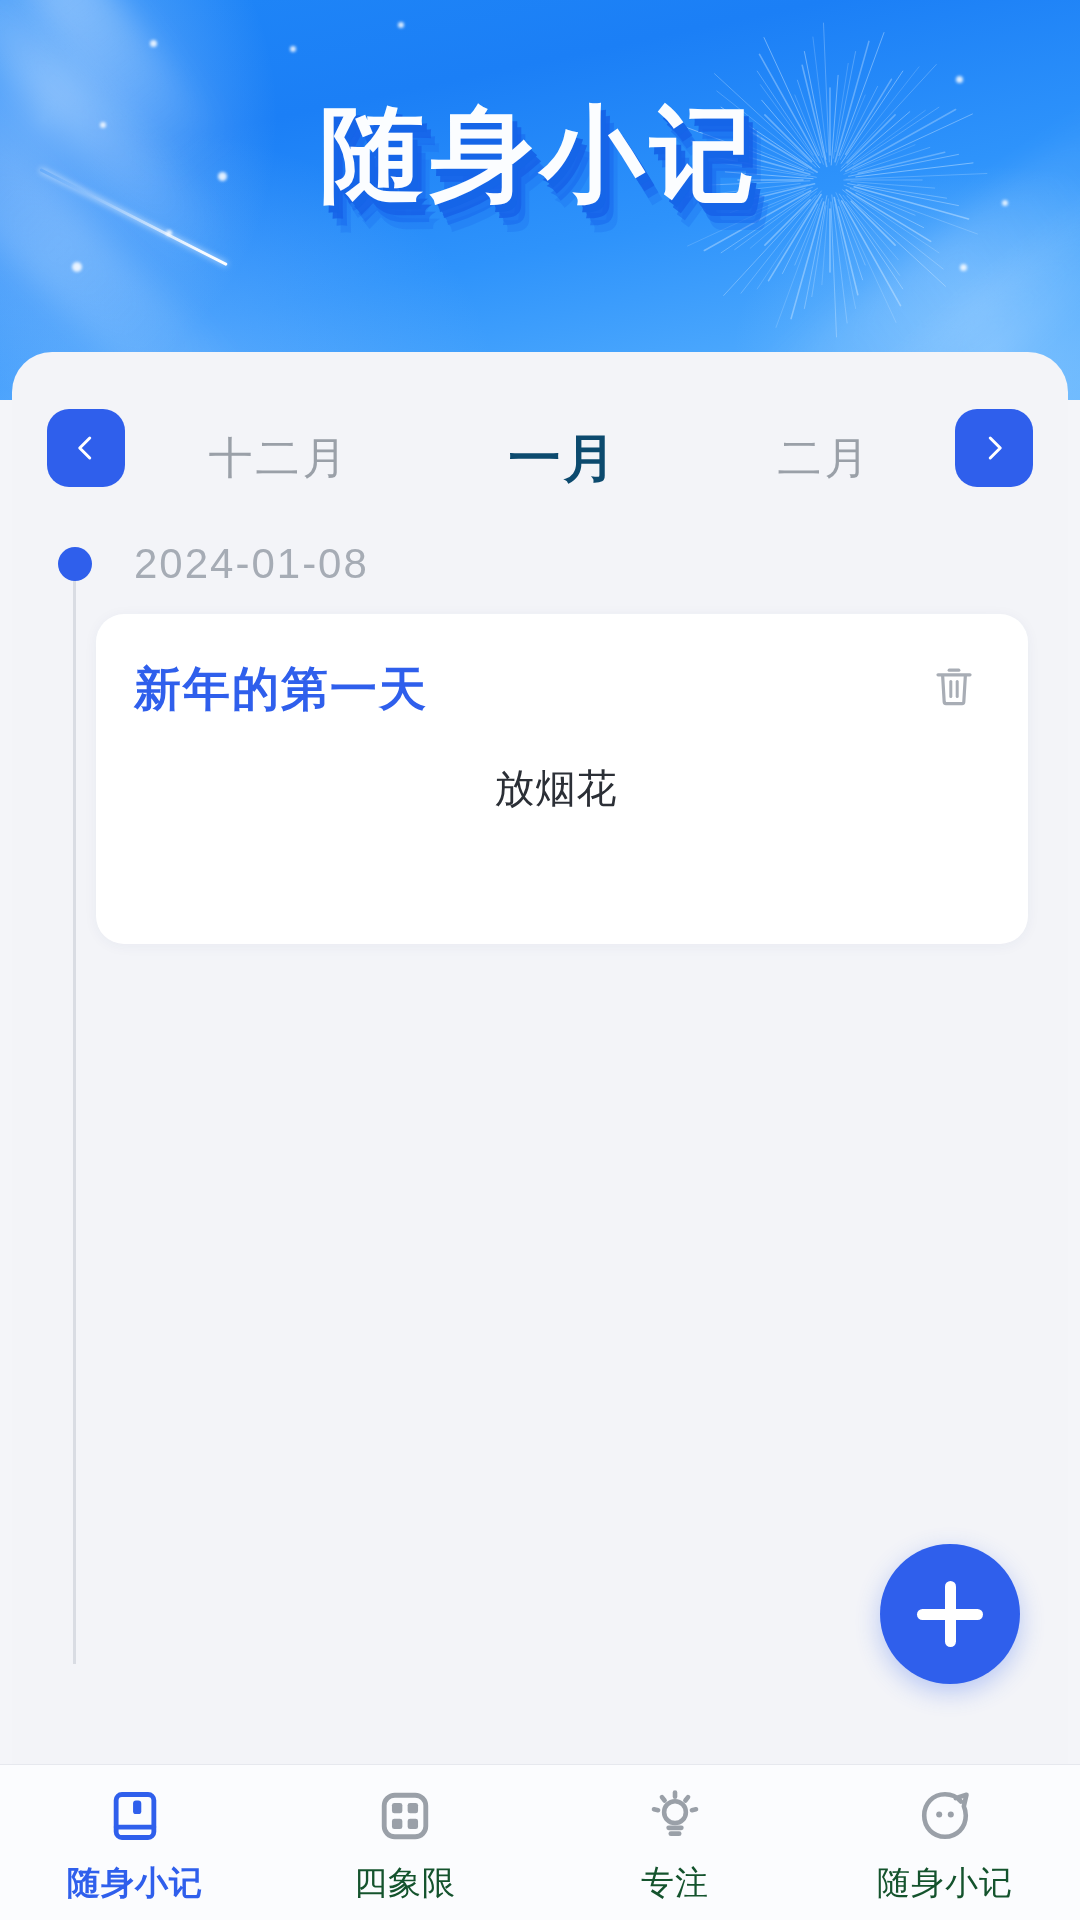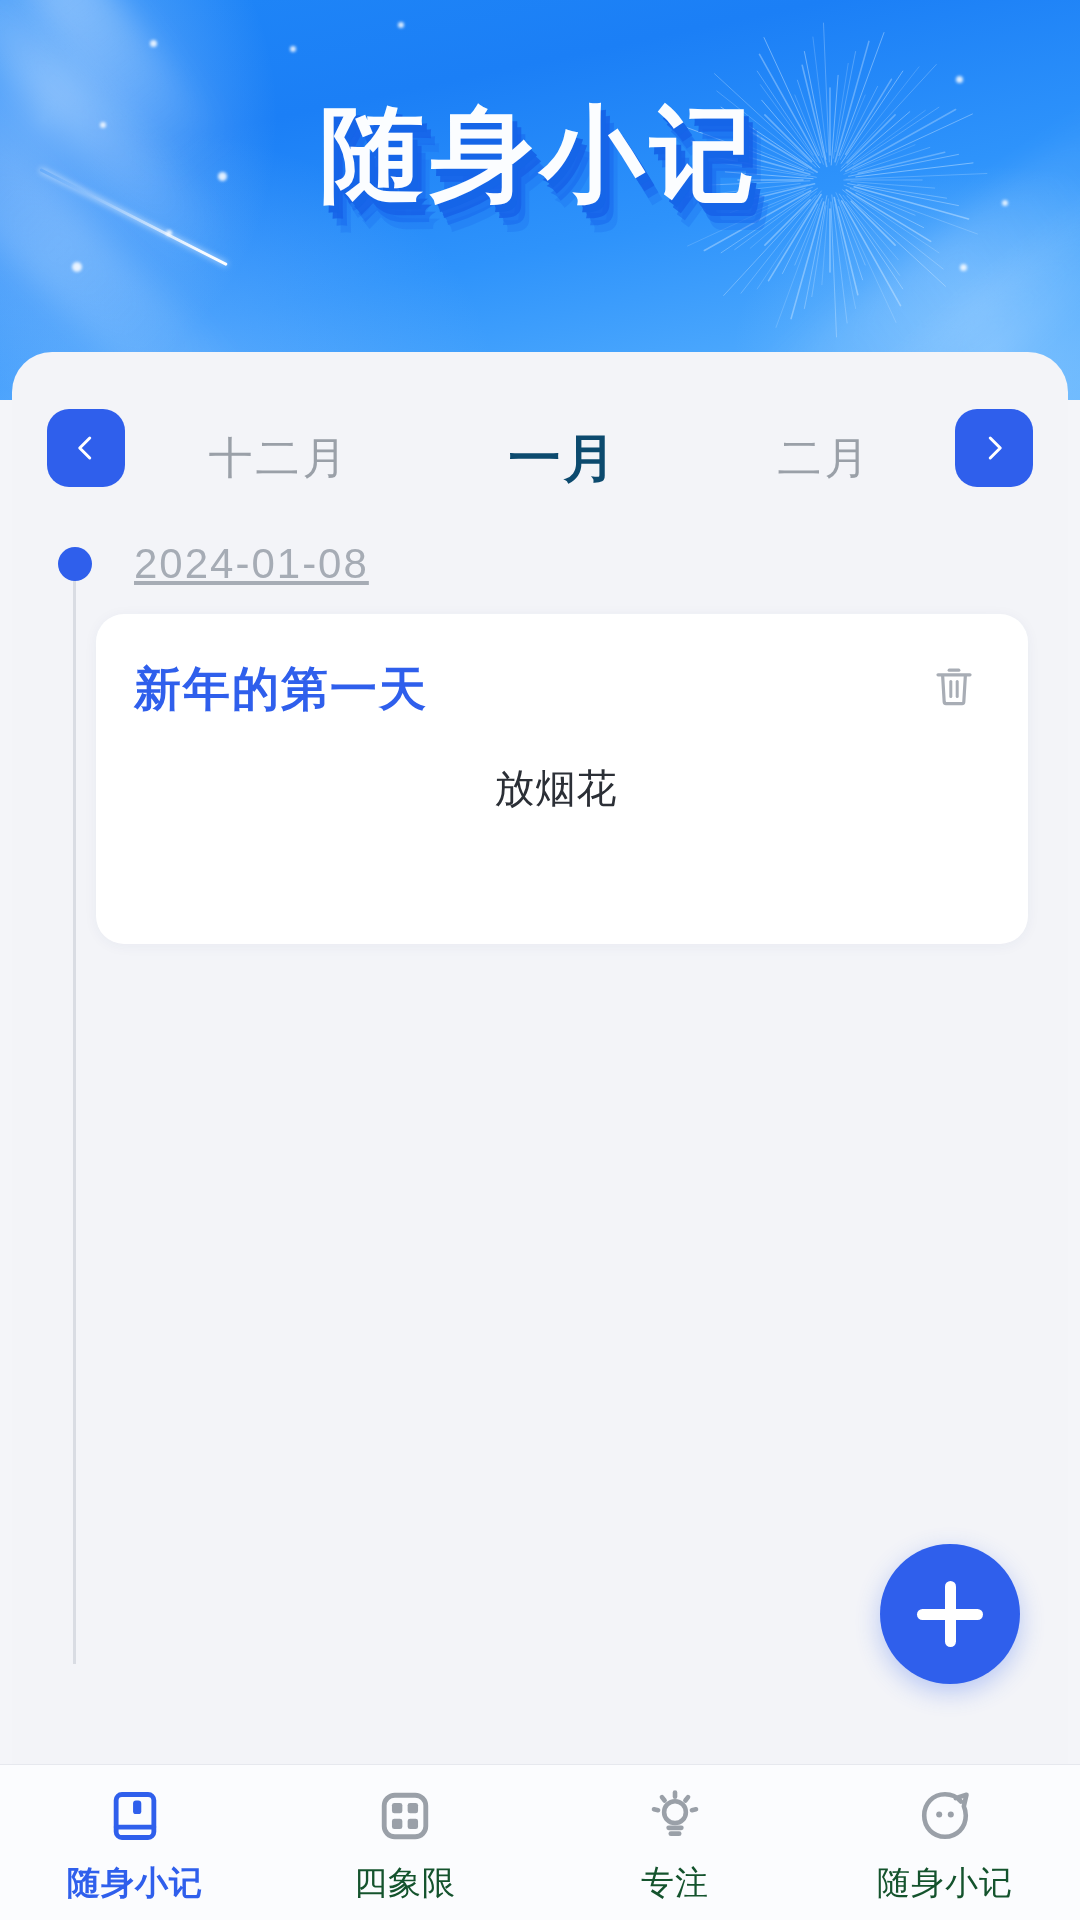--- a/index.html
+++ b/index.html
@@ -102,21 +102,21 @@
     background:#d9dce3;
   }
   .date-row {
     position:absolute; left:0; top:0; display:flex; align-items:center; height:64px;
   }
   .tl-dot {
     width:34px; height:34px; border-radius:50%; background:#2f5fec;
     margin-left:46px; flex:0 0 auto;
   }
   .date-text {
-    margin-left:42px; font-size:42px; color:#a6acb5; letter-spacing:2px;text-decoration:underline;
+    margin-left:42px; font-size:42px; color:#a6acb5; letter-spacing:2px;
   }
 
   .cards { position:absolute; left:0; top:82px; width:1056px; }
   .note-card {
     position:relative; margin:0 40px 48px 84px;
     background:#ffffff; border-radius:28px;
     min-height:330px; padding:48px 50px 40px 38px;
     box-shadow:0 2px 14px rgba(40,60,110,0.05);
     cursor:pointer;
   }

